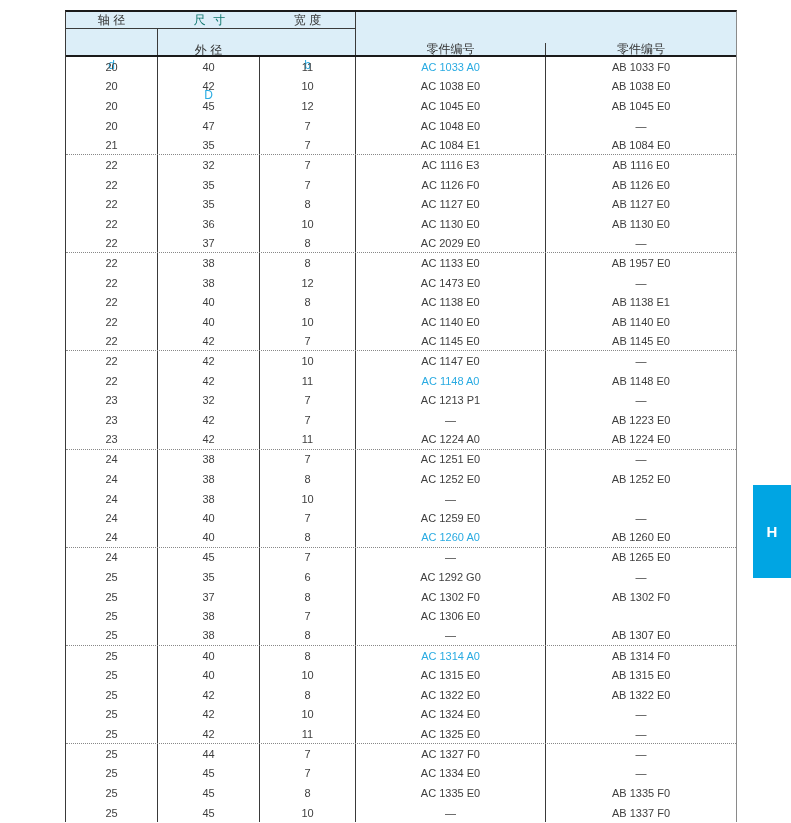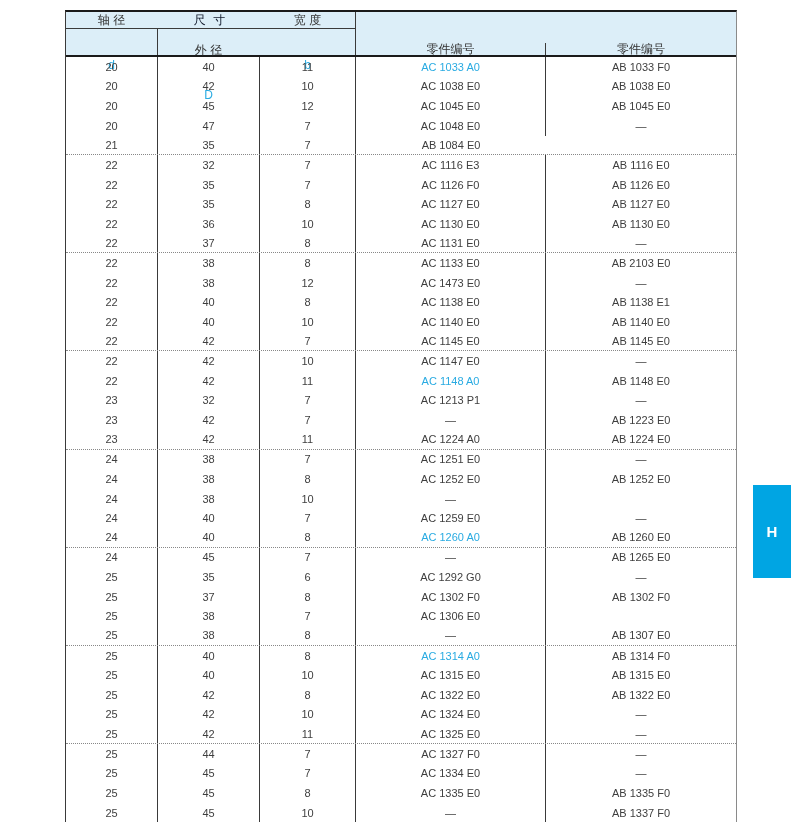--- a/index.html
+++ b/index.html
@@ -21,21 +21,21 @@
     grid-template-rows:17px 26px;
     background:var(--header-bg,#dceef8);
     border-bottom:2px solid var(--border-dark,#1a1a1a);
     font-size:12px;
   }
   .h-dim-group{
     grid-column:1/4;grid-row:1;
     display:flex;align-items:center;justify-content:center;
     border-bottom:1px solid var(--border-mid,#3a3a3a);
     border-right:1px solid var(--border-mid,#3a3a3a);
-    letter-spacing:2px;color:#0f172a;
+    letter-spacing:2px;color:#0f766e;
   }
   .h-sub{
     grid-row:2;display:flex;flex-direction:column;align-items:center;justify-content:center;
     line-height:12px;color:#333;gap:32px;
   }
   .h-sub .sub{color:var(--accent,#29abe2);font-size:12px;margin-top:1px;}
   .h-sub.s0{grid-column:1;border-right:1px solid var(--border-mid,#3a3a3a);}
   .h-sub.s1{grid-column:2;border-right:1px solid var(--border-mid,#3a3a3a);margin-top:43px;}
   .h-sub.s2{grid-column:3;border-right:1px solid var(--border-mid,#3a3a3a);}
   .h-part{
@@ -112,20 +112,21 @@
         <div class="tcell ci0">20</div>
         <div class="tcell ci1">47</div>
         <div class="tcell ci2">7</div>
         <div class="tcell ci3">AC 1048 E0</div>
         <div class="tcell ci4">—</div>
       </div>
       <div class="trow group-end">
         <div class="tcell ci0">21</div>
         <div class="tcell ci1">35</div>
         <div class="tcell ci2">7</div>
+        <div class="tcell ci3">AC 1084 E1</div>
         <div class="tcell ci4">AB 1084 E0</div>
       </div>
       <div class="trow">
         <div class="tcell ci0">22</div>
         <div class="tcell ci1">32</div>
         <div class="tcell ci2">7</div>
         <div class="tcell ci3">AC 1116 E3</div>
         <div class="tcell ci4">AB 1116 E0</div>
       </div>
       <div class="trow">
@@ -146,29 +147,29 @@
         <div class="tcell ci0">22</div>
         <div class="tcell ci1">36</div>
         <div class="tcell ci2">10</div>
         <div class="tcell ci3">AC 1130 E0</div>
         <div class="tcell ci4">AB 1130 E0</div>
       </div>
       <div class="trow group-end">
         <div class="tcell ci0">22</div>
         <div class="tcell ci1">37</div>
         <div class="tcell ci2">8</div>
-        <div class="tcell ci3">AC 1131 E0</div>
+        <div class="tcell ci3">AC 2029 E0</div>
         <div class="tcell ci4">—</div>
       </div>
       <div class="trow">
         <div class="tcell ci0">22</div>
         <div class="tcell ci1">38</div>
         <div class="tcell ci2">8</div>
         <div class="tcell ci3">AC 1133 E0</div>
-        <div class="tcell ci4">AB 2103 E0</div>
+        <div class="tcell ci4">AB 1957 E0</div>
       </div>
       <div class="trow">
         <div class="tcell ci0">22</div>
         <div class="tcell ci1">38</div>
         <div class="tcell ci2">12</div>
         <div class="tcell ci3">AC 1473 E0</div>
         <div class="tcell ci4">—</div>
       </div>
       <div class="trow">
         <div class="tcell ci0">22</div>

